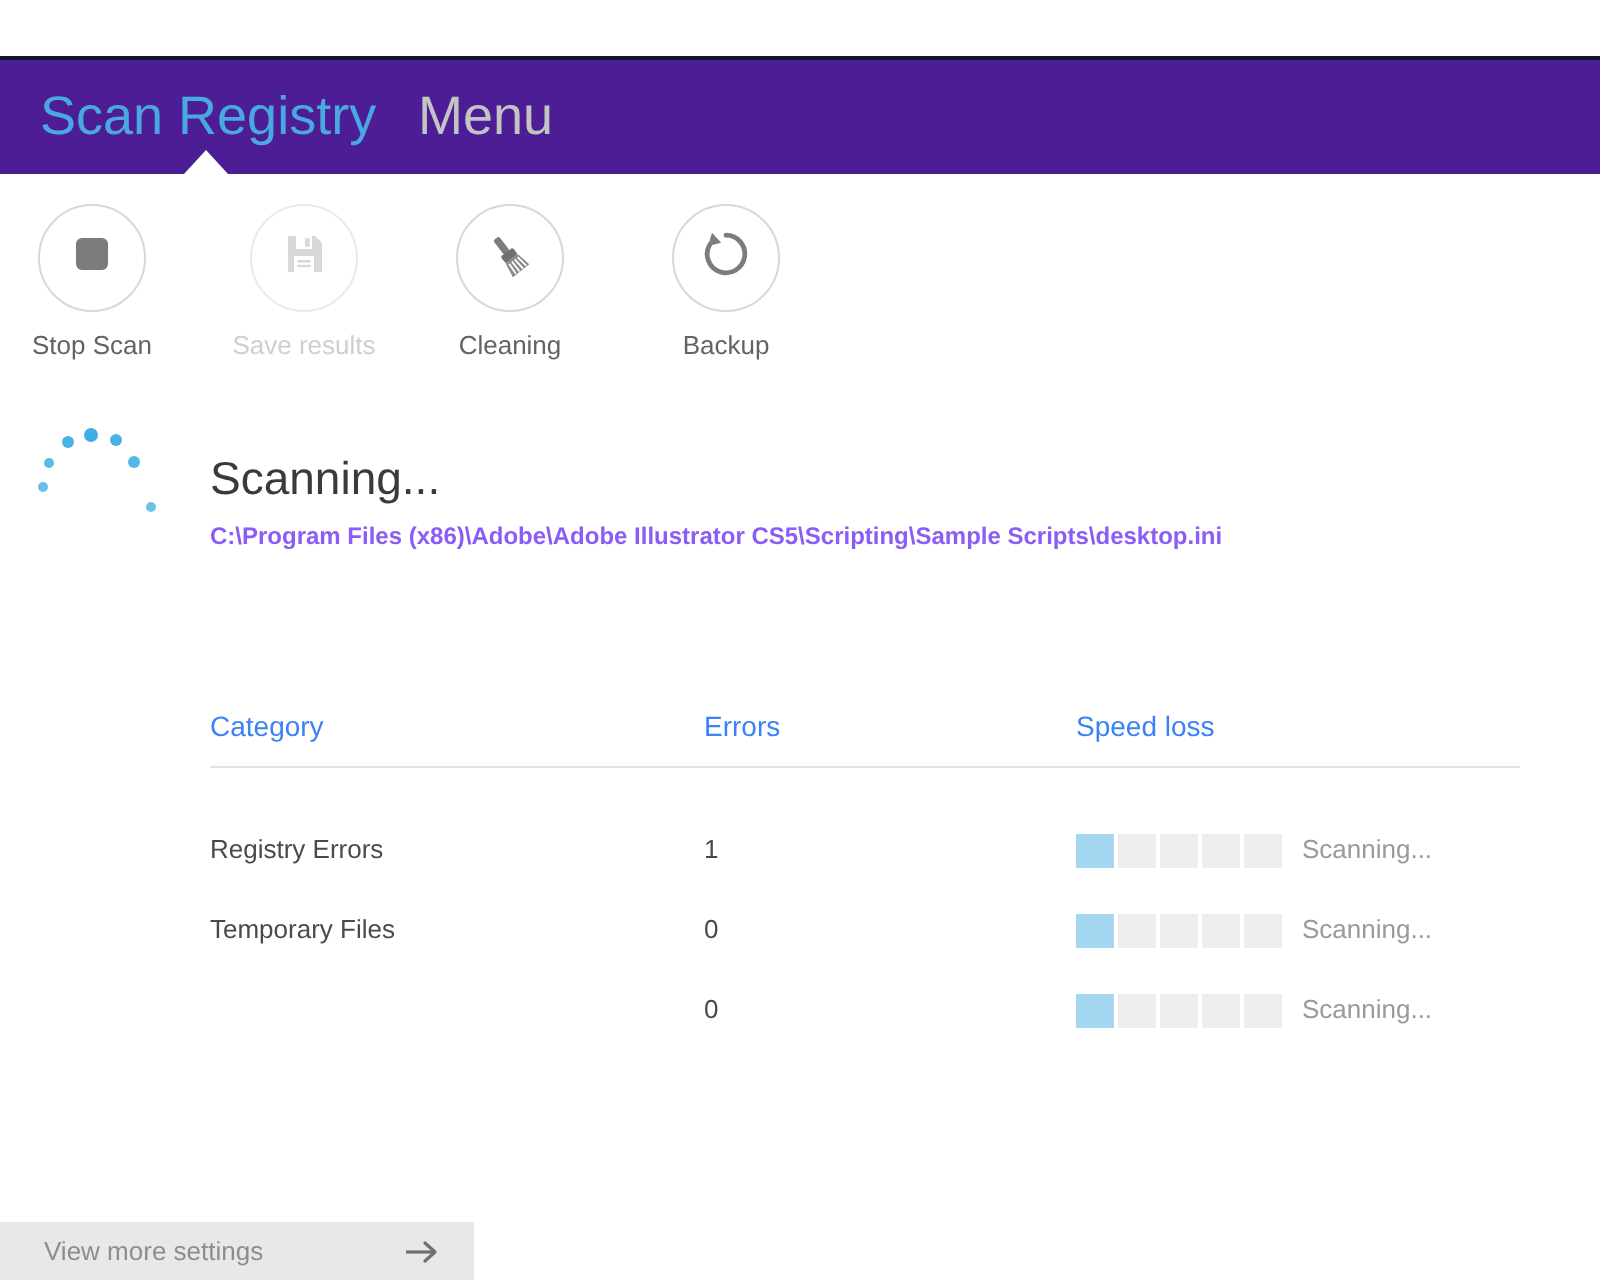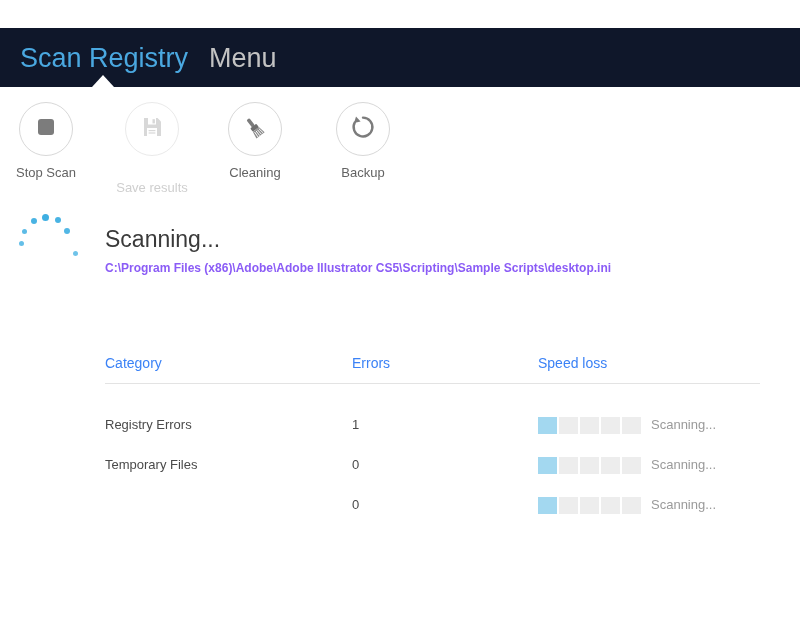--- a/index.html
+++ b/index.html
@@ -57,21 +57,21 @@
     width:13px; height:1px;
     background:#cbe8f7;
   }
   .wc-close::before { transform:rotate(45deg); }
   .wc-close::after  { transform:rotate(-45deg); }
 
   
   .tabbar {
     position:absolute; left:0; top:30px;
     width:800px; height:57px;
-    background:#0f172a;
+    background:#4c1d95;
   }
   .tab {
     position:absolute;
     top:0; height:57px;
     display:flex; align-items:center;
     font-size:27px;
     font-weight:400;
     cursor:default;
   }
   .tab-scan { left:20px; color:#4aa8e0; }
@@ -92,21 +92,21 @@
     background:#ffffff;
   }
   .tool-btn {
     position:absolute;
     top:15px;
     width:92px;
     display:flex; flex-direction:column; align-items:center;
     cursor:default;
   }
   .tb-stop   { left:0px; }
-  .tb-save   { left:106px;gap:15px; }
+  .tb-save   { left:106px; }
   .tb-clean  { left:209px; }
   .tb-backup { left:317px; }
   .tool-circle {
     width:54px; height:54px;
     border-radius:50%;
     border:1px solid #d8d8d8;
     display:flex; align-items:center; justify-content:center;
     background:#ffffff;
   }
   .tool-circle.disabled { border-color:#eaeaea; }
@@ -373,14 +373,23 @@
         <div class="seg on"></div>
         <div class="seg"></div>
         <div class="seg"></div>
         <div class="seg"></div>
         <div class="seg"></div>
       </div>
       <div class="cell-status">Scanning...</div>
     </div>
   </div>
 
+  <div class="bottombar">
+    <div class="bottom-label">View more settings</div>
+    <div class="bottom-arrow">
+      <svg width="18" height="12" viewBox="0 0 18 12">
+        <path d="M1 6 H15" stroke="#6f6f6f" stroke-width="1.6"></path>
+        <path d="M10.5 1.5 L15.5 6 L10.5 10.5" fill="none" stroke="#6f6f6f" stroke-width="1.6" stroke-linecap="round" stroke-linejoin="round"></path>
+      </svg>
+    </div>
+  </div>
 
 </div>
 
 </body></html>

